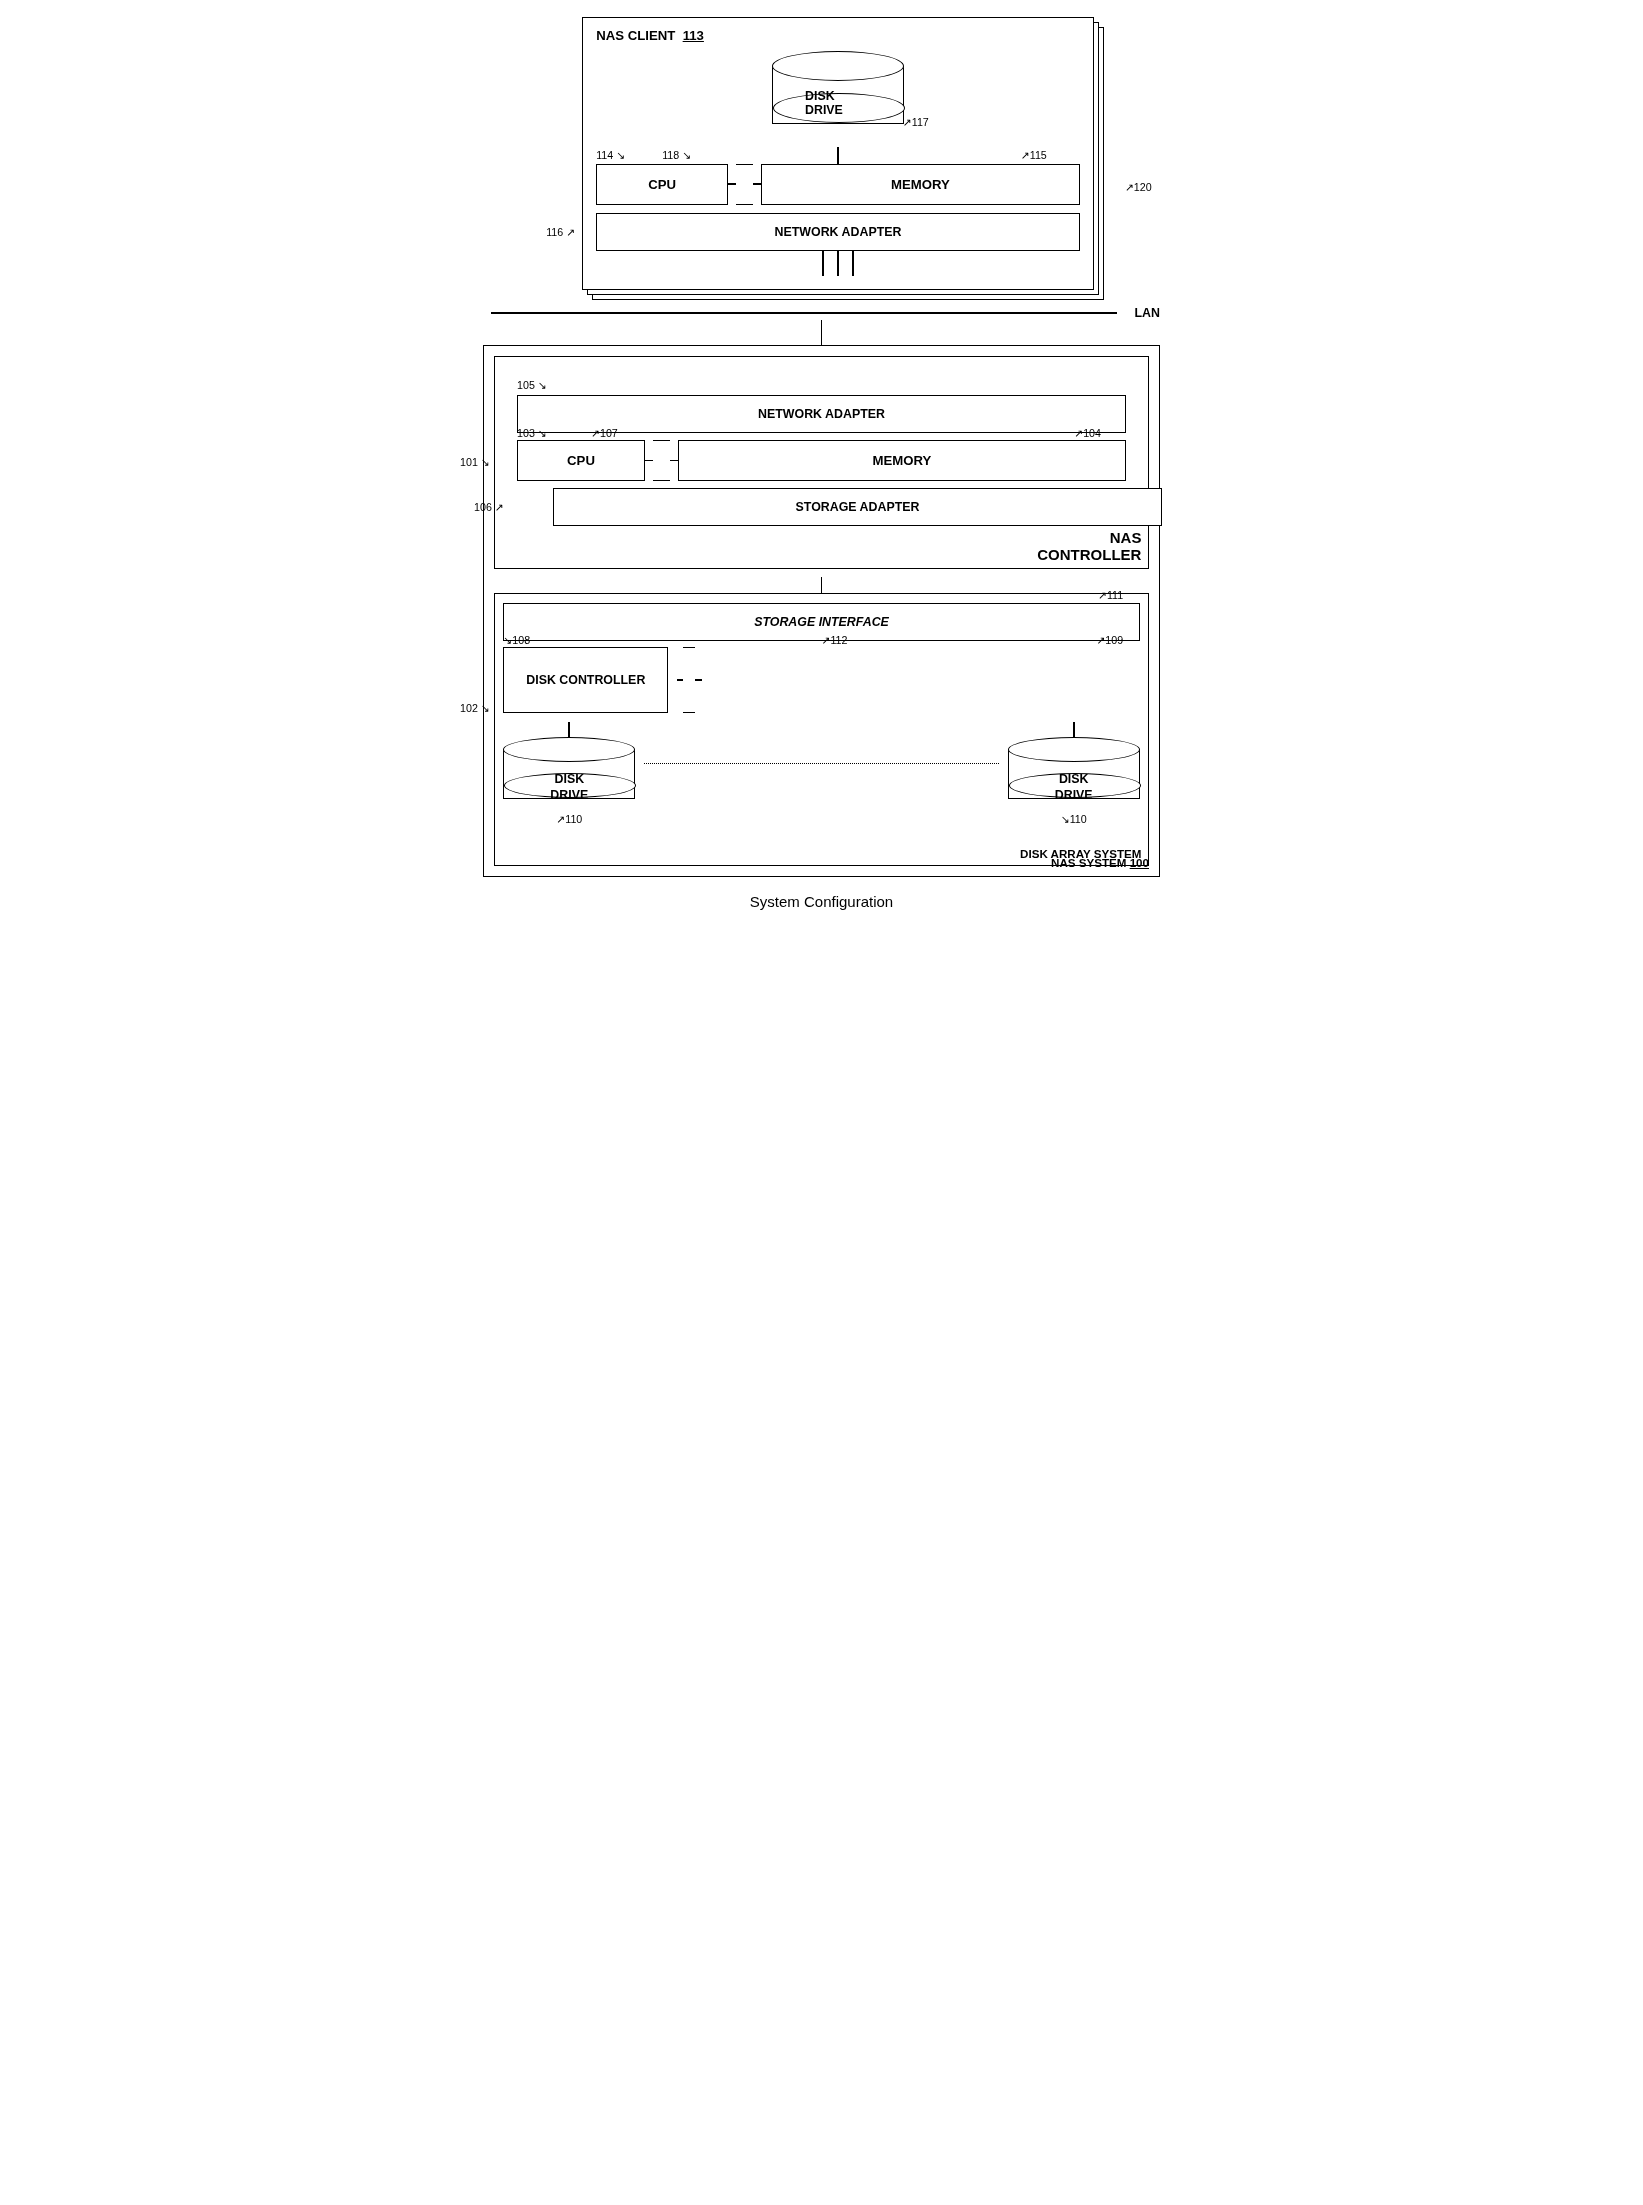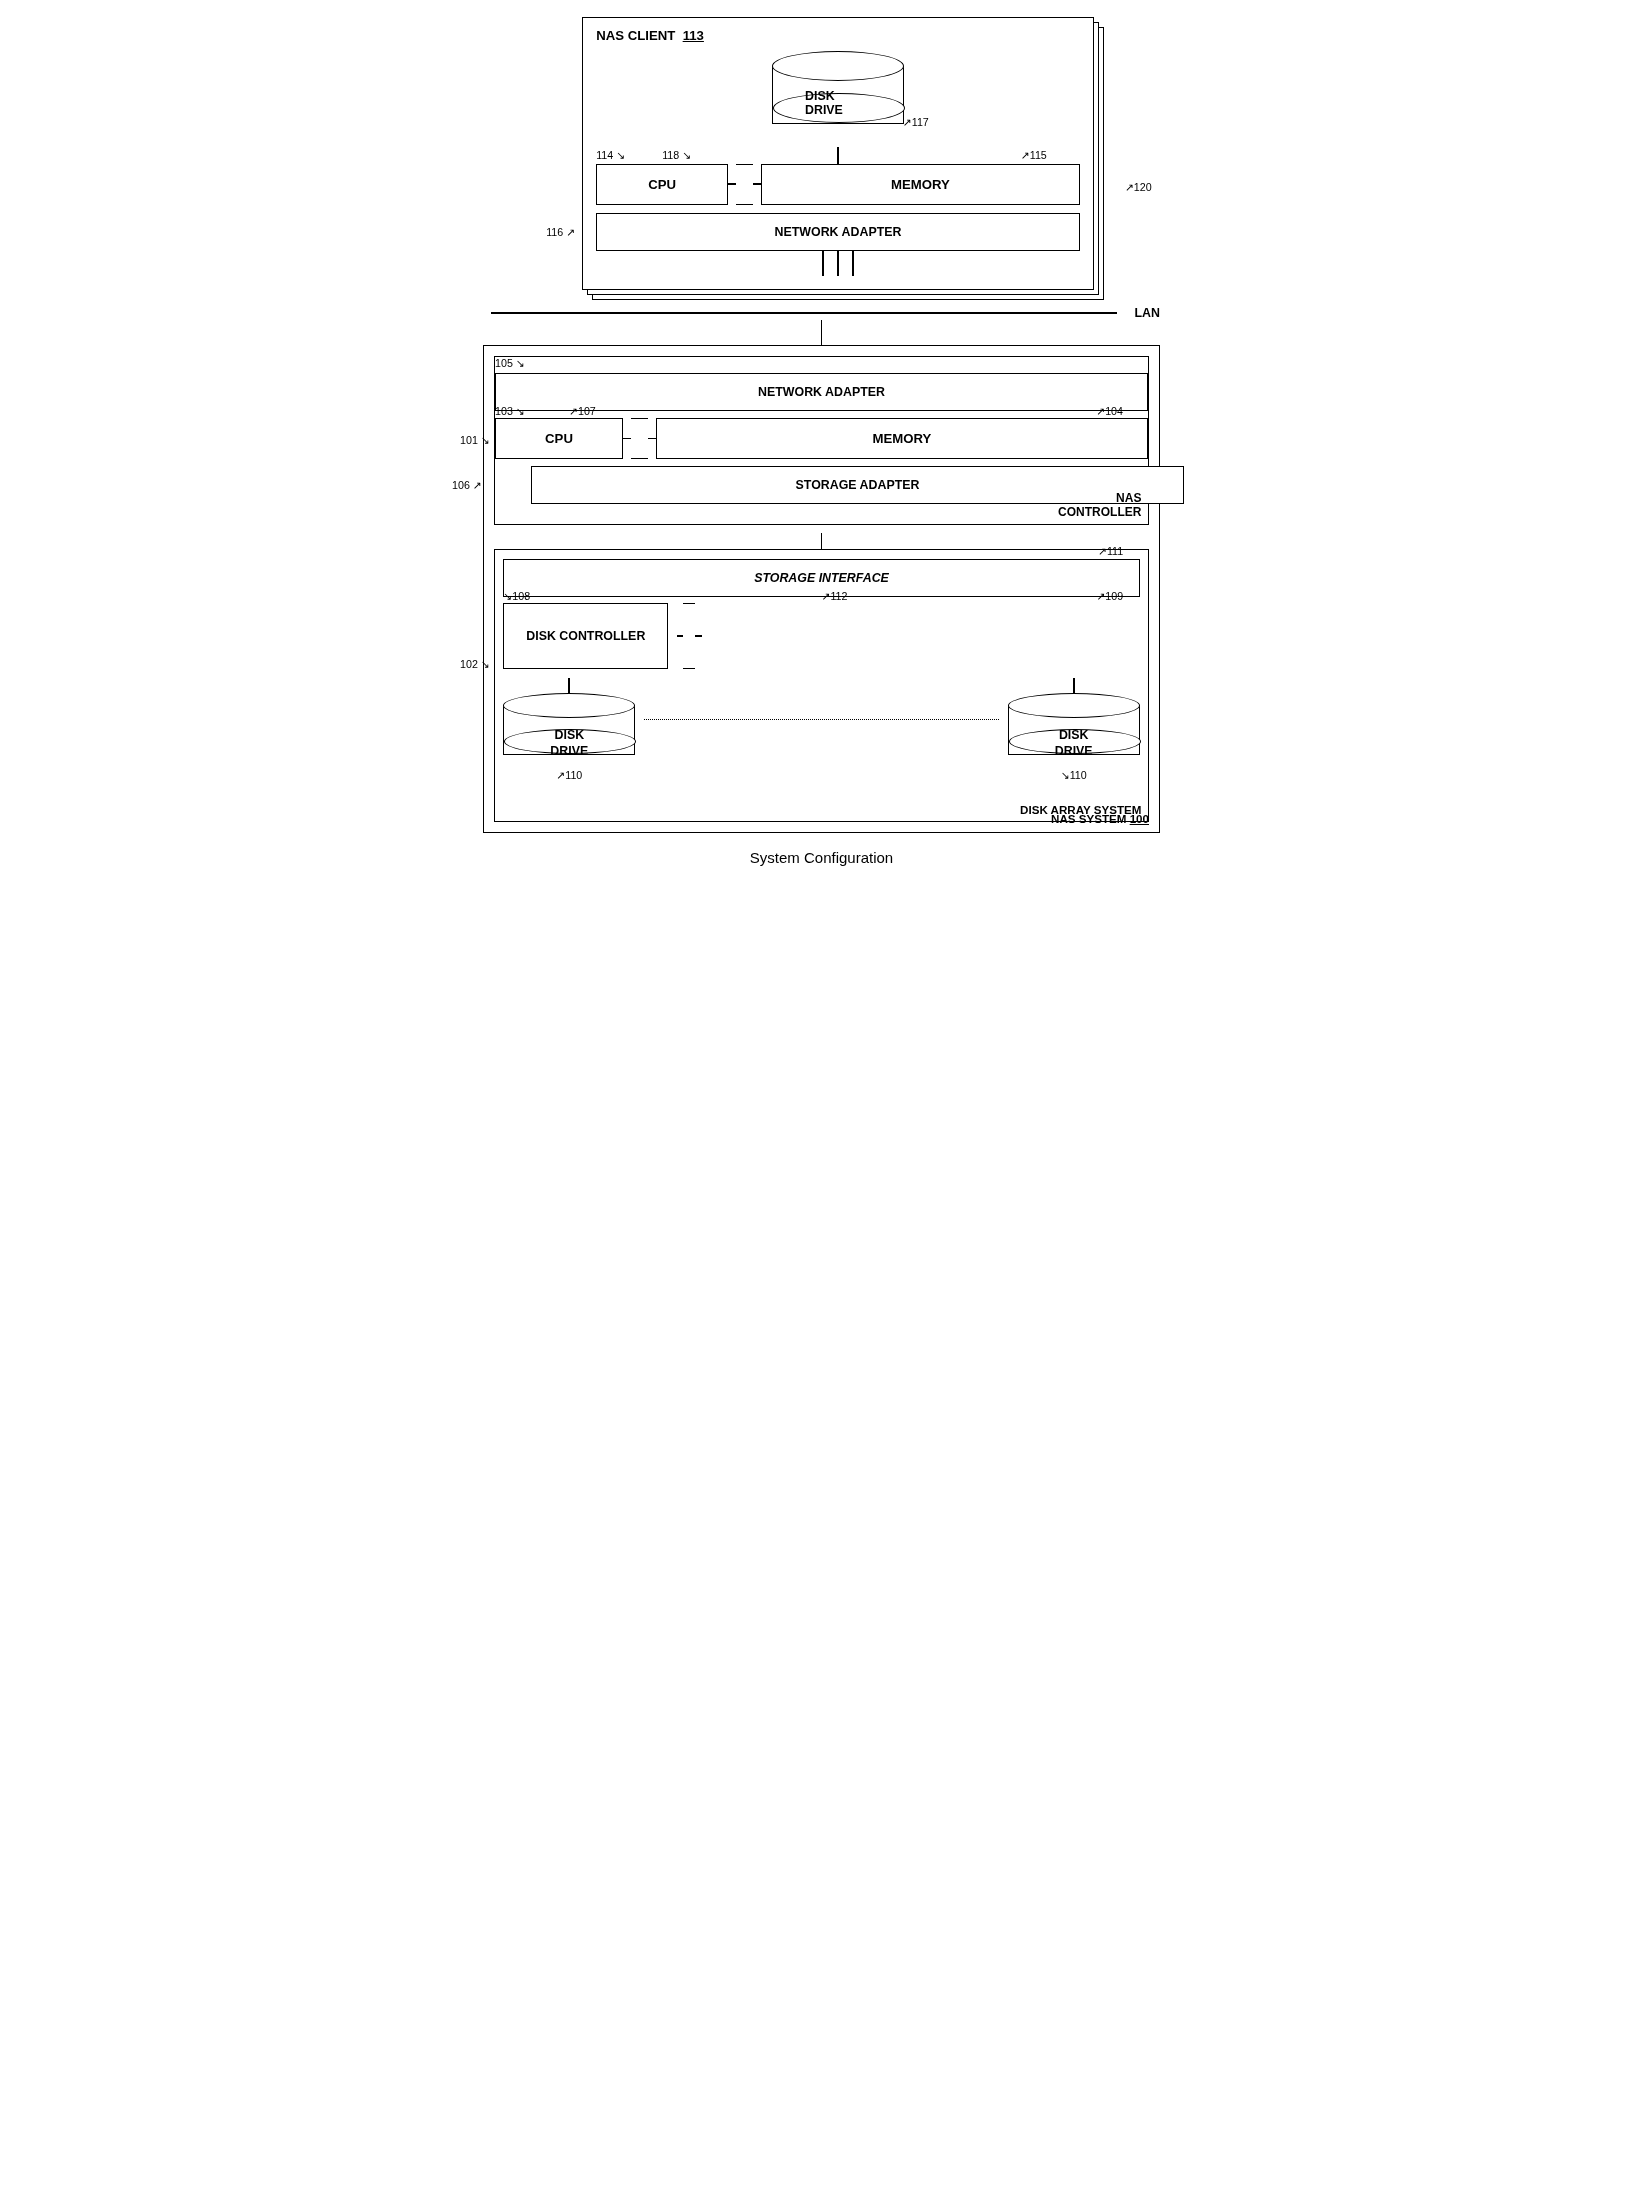--- a/index.html
+++ b/index.html
@@ -161,29 +161,29 @@
       right: 10px;
       font-size: 11.6px;
       font-weight: bold;
     }
     .nas-system-label span { text-decoration: underline; }
 
     
     .nas-controller-box {
       border: 1.7px solid #000;
       background: #fff;
-      padding: 0;
+      padding: 22px;
       position: relative;
       margin-bottom: 8.3px;
     }
     .nas-controller-label {
       position: absolute;
       bottom: 5px;
       right: 6.6px;
-      font-size: 12px;
+      font-size: 15px;
       font-weight: bold;
       text-align: right;
     }
 
     
     .disk-array-box {
       border: 1.7px solid #000;
       background: #fff;
       padding: 8.3px;
       position: relative;

